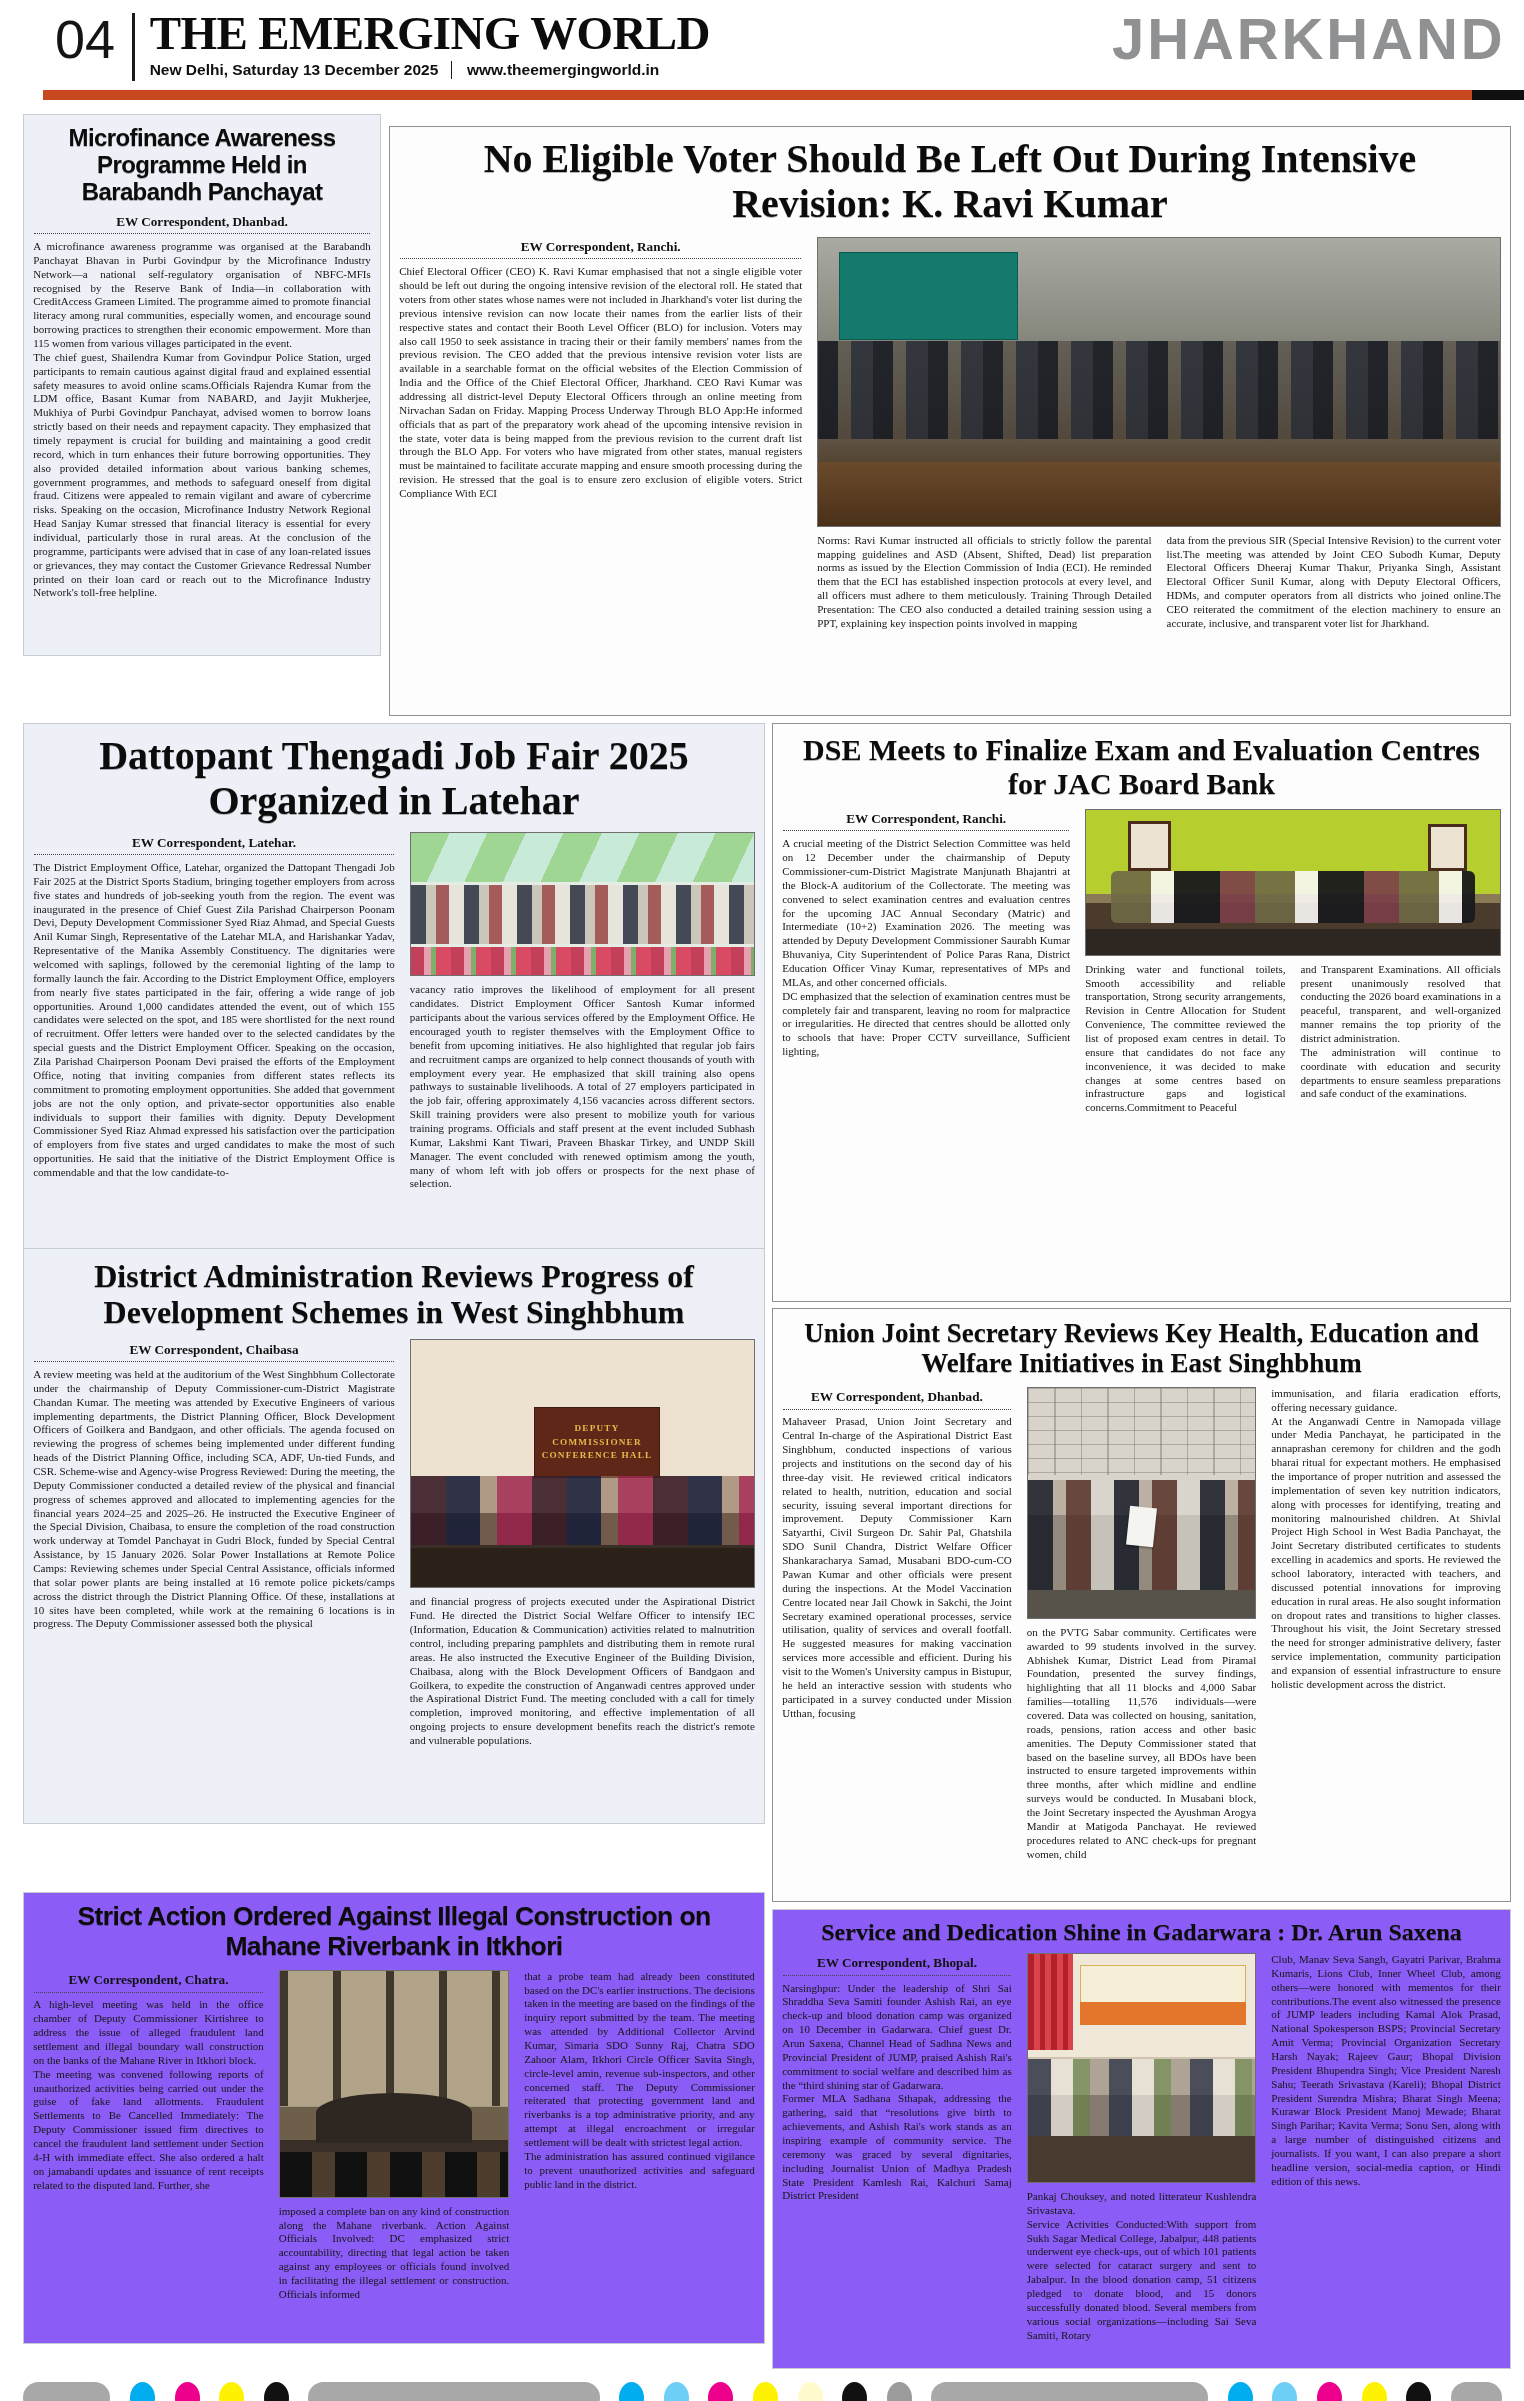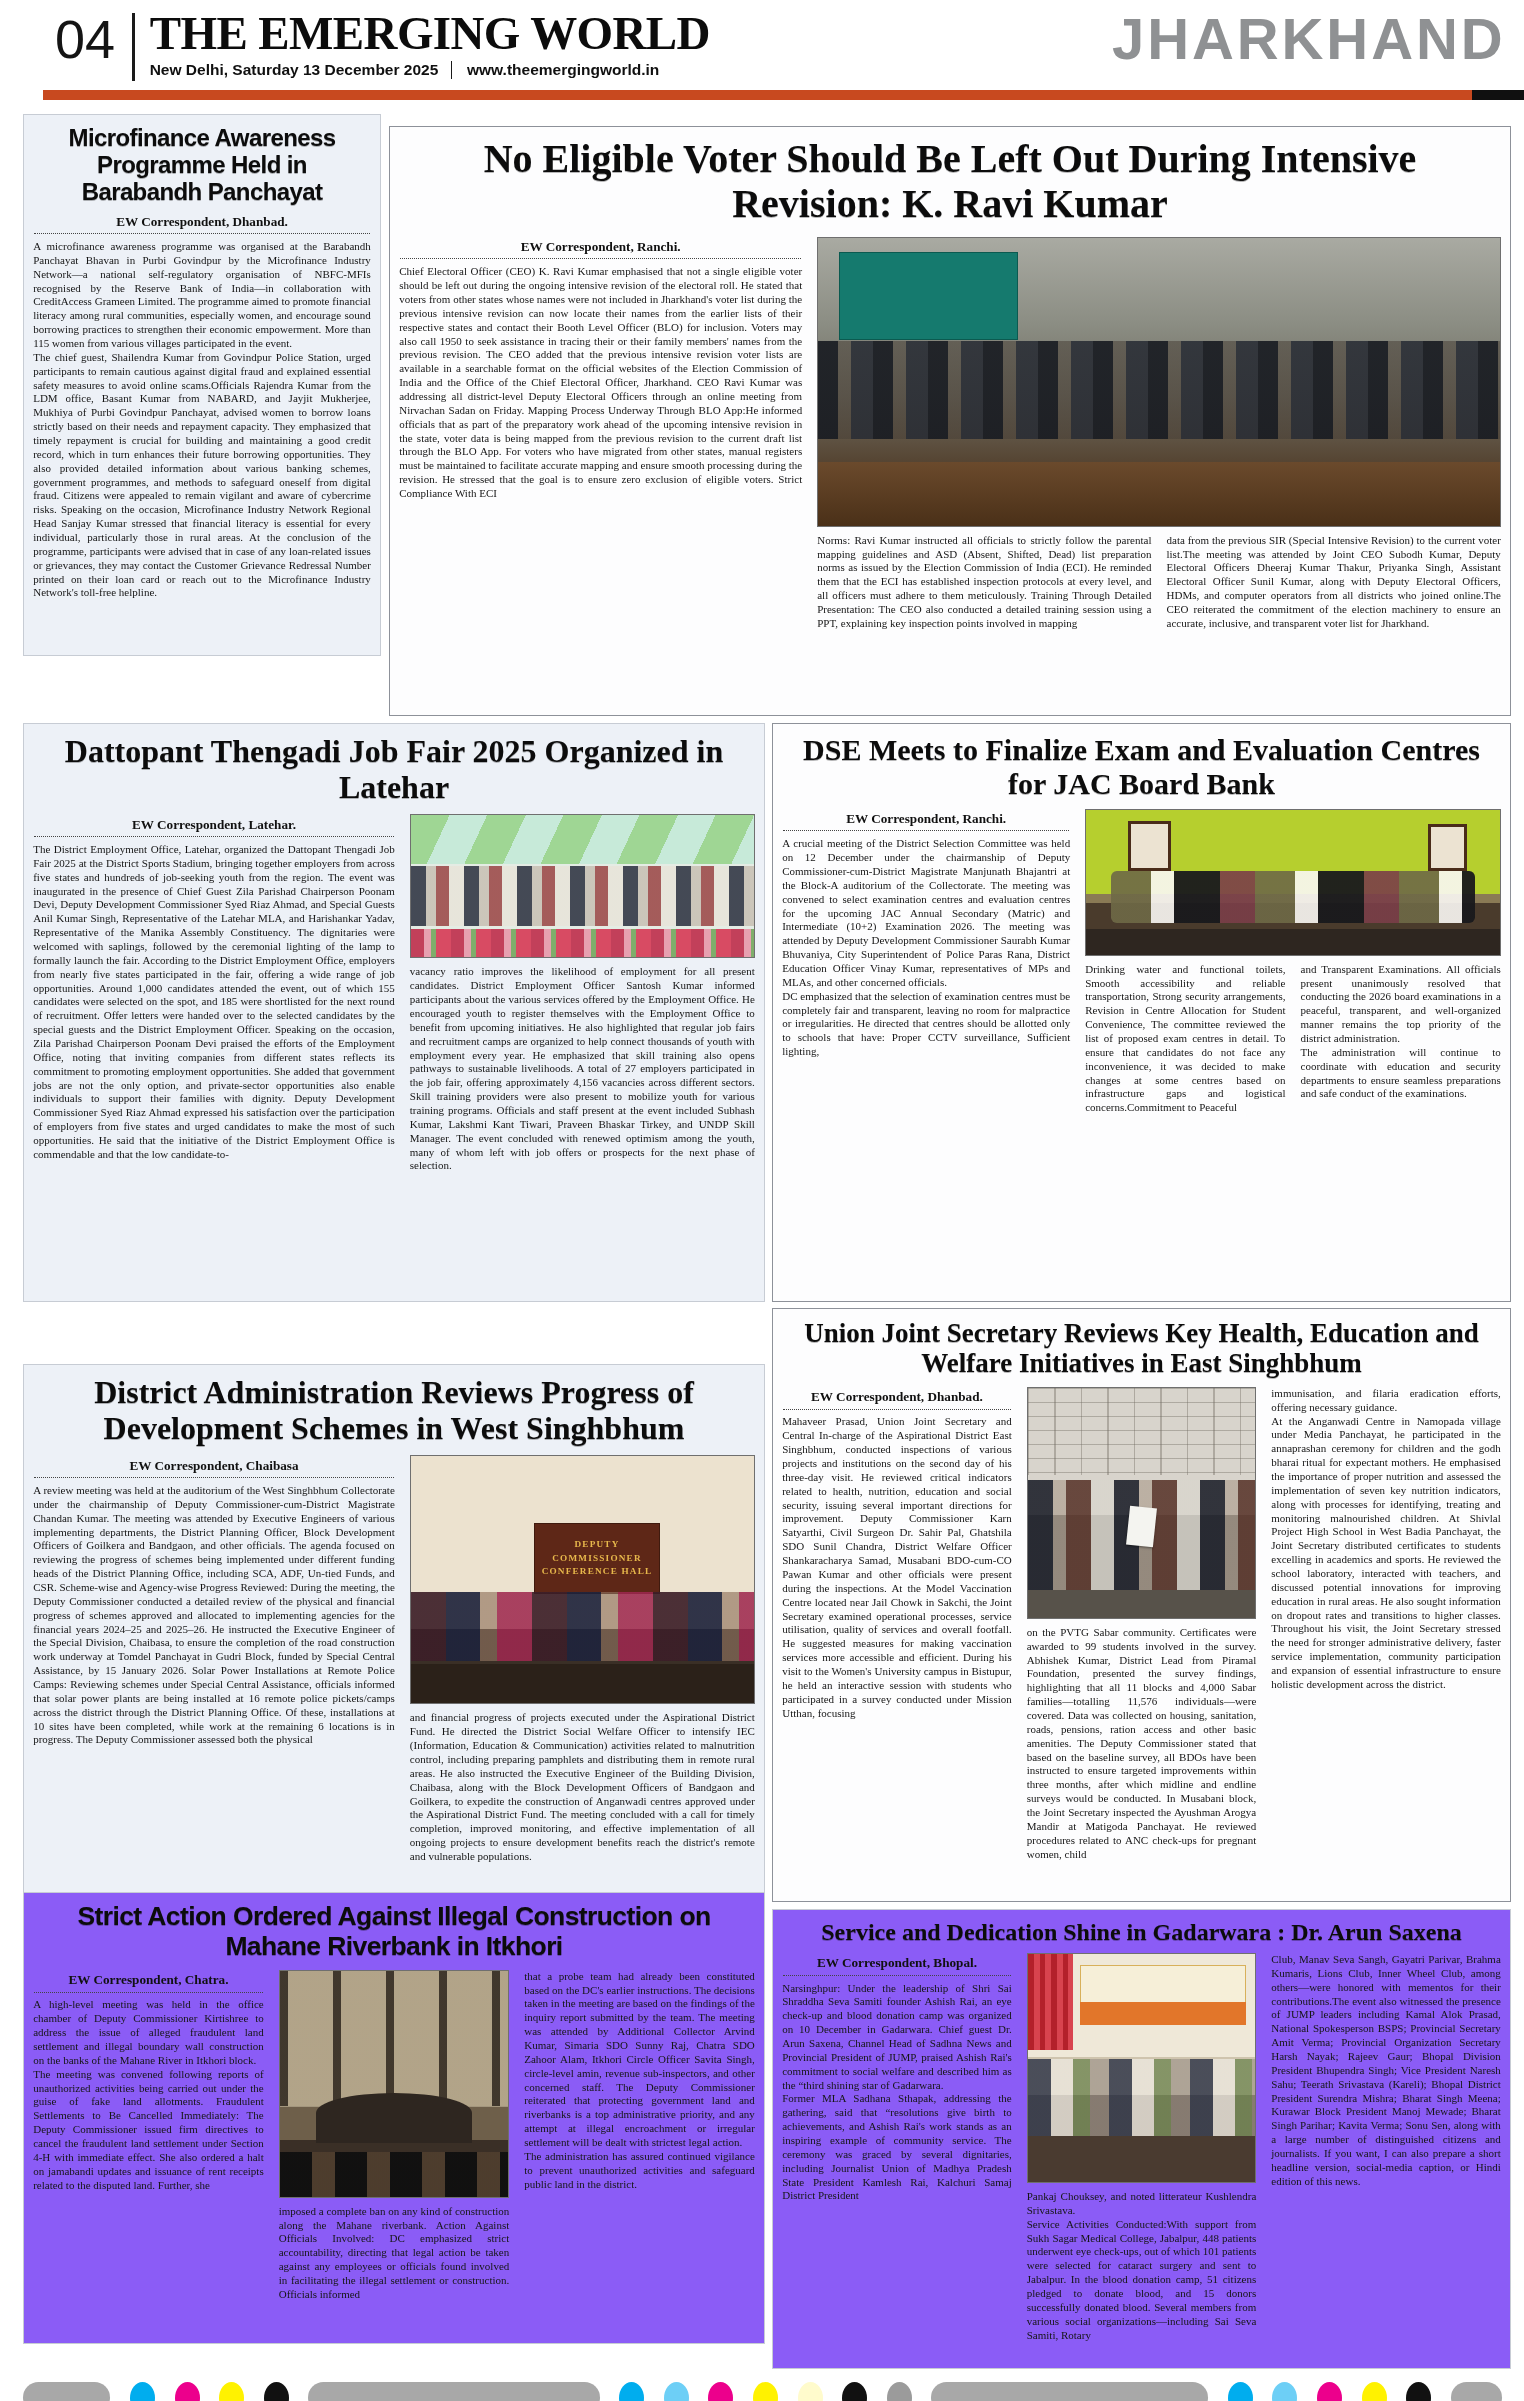--- a/index.html
+++ b/index.html
@@ -133,21 +133,21 @@
           </div>
           <div class="g2" style="grid-template-columns:1fr 1fr;">
             <div class="body">Norms: Ravi Kumar instructed all officials to strictly follow the parental mapping guidelines and ASD (Absent, Shifted, Dead) list preparation norms as issued by the Election Commission of India (ECI). He reminded them that the ECI has established inspection protocols at every level, and all officers must adhere to them meticulously. Training Through Detailed Presentation: The CEO also conducted a detailed training session using a PPT, explaining key inspection points involved in mapping</div>
             <div class="body">data from the previous SIR (Special Intensive Revision) to the current voter list.The meeting was attended by Joint CEO Subodh Kumar, Deputy Electoral Officers Dheeraj Kumar Thakur, Priyanka Singh, Assistant Electoral Officer Sunil Kumar, along with Deputy Electoral Officers, HDMs, and computer operators from all districts who joined online.The CEO reiterated the commitment of the election machinery to ensure an accurate, inclusive, and transparent voter list for Jharkhand.</div>
           </div>
         </div>
       </div>
     </article>
 
     <article class="box tint" style="left:23px;top:623px;width:742px;height:579px;">
-      <h1 class="hl hl-serif" style="font-size:32px;margin-bottom:9.2px;">Dattopant Thengadi Job Fair 2025 Organized in Latehar</h1>
+      <h1 class="hl hl-serif" style="font-size:40px;margin-bottom:9.2px;">Dattopant Thengadi Job Fair 2025 Organized in Latehar</h1>
       <div class="g2" style="grid-template-columns:1fr 345px;">
         <div>
           <div class="byline">EW Correspondent, Latehar.</div>
           <div class="dotrule"></div>
           <div class="body">The District Employment Office, Latehar, organized the Dattopant Thengadi Job Fair 2025 at the District Sports Stadium, bringing together employers from across five states and hundreds of job-seeking youth from the region. The event was inaugurated in the presence of Chief Guest Zila Parishad Chairperson Poonam Devi, Deputy Development Commissioner Syed Riaz Ahmad, and Special Guests Anil Kumar Singh, Representative of the Latehar MLA, and Harishankar Yadav, Representative of the Manika Assembly Constituency. The dignitaries were welcomed with saplings, followed by the ceremonial lighting of the lamp to formally launch the fair. According to the District Employment Office, employers from nearly five states participated in the fair, offering a wide range of job opportunities. Around 1,000 candidates attended the event, out of which 155 candidates were selected on the spot, and 185 were shortlisted for the next round of recruitment. Offer letters were handed over to the selected candidates by the special guests and the District Employment Officer. Speaking on the occasion, Zila Parishad Chairperson Poonam Devi praised the efforts of the Employment Office, noting that inviting companies from different states reflects its commitment to promoting employment opportunities. She added that government jobs are not the only option, and private-sector opportunities also enable individuals to support their families with dignity. Deputy Development Commissioner Syed Riaz Ahmad expressed his satisfaction over the participation of employers from five states and urged candidates to make the most of such opportunities. He said that the initiative of the District Employment Office is commendable and that the low candidate-to-</div>
         </div>
         <div>
           <div class="photo photo-jobfair">
             <div class="ph-abs canopy"></div>
             <div class="ph-abs people"></div>
@@ -175,21 +175,21 @@
           </div>
           <div class="g2" style="grid-template-columns:1fr 1fr;">
             <div class="body">Drinking water and functional toilets, Smooth accessibility and reliable transportation, Strong security arrangements, Revision in Centre Allocation for Student Convenience, The committee reviewed the list of proposed exam centres in detail. To ensure that candidates do not face any inconvenience, it was decided to make changes at some centres based on infrastructure gaps and logistical concerns.Commitment to Peaceful</div>
             <div class="body">and Transparent Examinations. All officials present unanimously resolved that conducting the 2026 board examinations in a peaceful, transparent, and well-organized manner remains the top priority of the district administration.
 The administration will continue to coordinate with education and security departments to ensure seamless preparations and safe conduct of the examinations.</div>
           </div>
         </div>
       </div>
     </article>
 
-    <article class="box tint" style="left:23px;top:1264px;width:742px;height:576px;">
+    <article class="box tint" style="left:23px;top:1148px;width:742px;height:576px;">
       <h1 class="hl hl-serif" style="font-size:32px;margin-bottom:9.2px;">District Administration Reviews Progress of Development Schemes in West Singhbhum</h1>
       <div class="g2" style="grid-template-columns:1fr 345px;">
         <div>
           <div class="byline">EW Correspondent, Chaibasa</div>
           <div class="dotrule"></div>
           <div class="body">A review meeting was held at the auditorium of the West Singhbhum Collectorate under the chairmanship of Deputy Commissioner-cum-District Magistrate Chandan Kumar. The meeting was attended by Executive Engineers of various implementing departments, the District Planning Officer, Block Development Officers of Goilkera and Bandgaon, and other officials. The agenda focused on reviewing the progress of schemes being implemented under different funding heads of the District Planning Office, including SCA, ADF, Un-tied Funds, and CSR. Scheme-wise and Agency-wise Progress Reviewed: During the meeting, the Deputy Commissioner conducted a detailed review of the physical and financial progress of schemes approved and allocated to implementing agencies for the financial years 2024–25 and 2025–26. He instructed the Executive Engineer of the Special Division, Chaibasa, to ensure the completion of the road construction work underway at Tomdel Panchayat in Gudri Block, funded by Special Central Assistance, by 15 January 2026. Solar Power Installations at Remote Police Camps: Reviewing schemes under Special Central Assistance, officials informed that solar power plants are being installed at 16 remote police pickets/camps across the district through the District Planning Office. Of these, installations at 10 sites have been completed, while work at the remaining 6 locations is in progress. The Deputy Commissioner assessed both the physical</div>
         </div>
         <div>
           <div class="photo photo-wests">
             <div class="ph-abs board">DEPUTY COMMISSIONER

